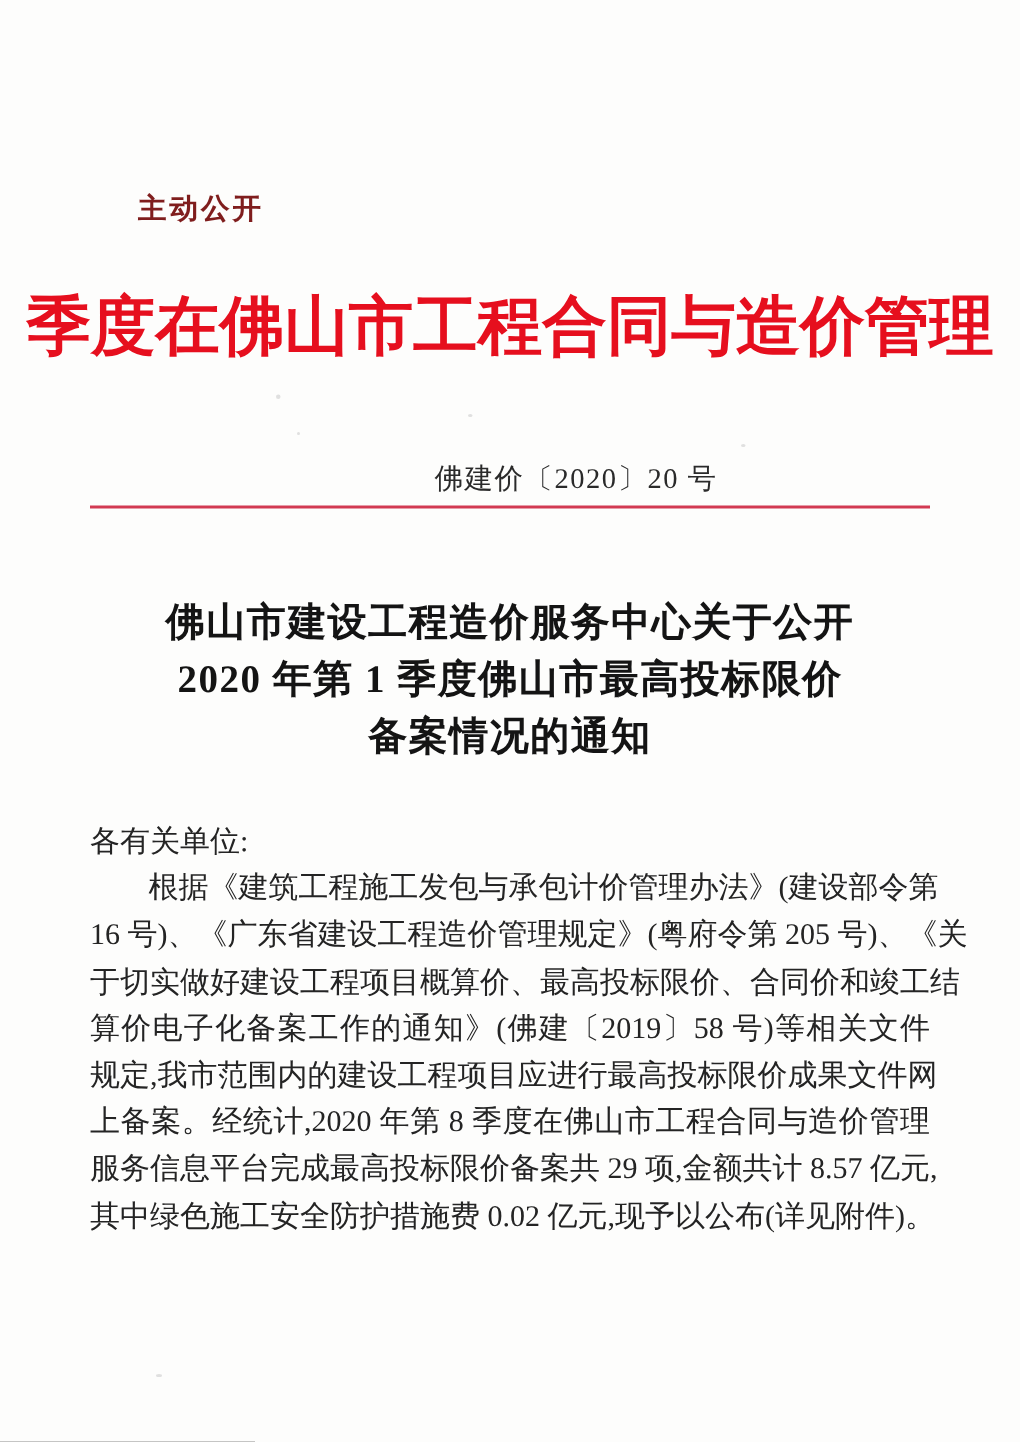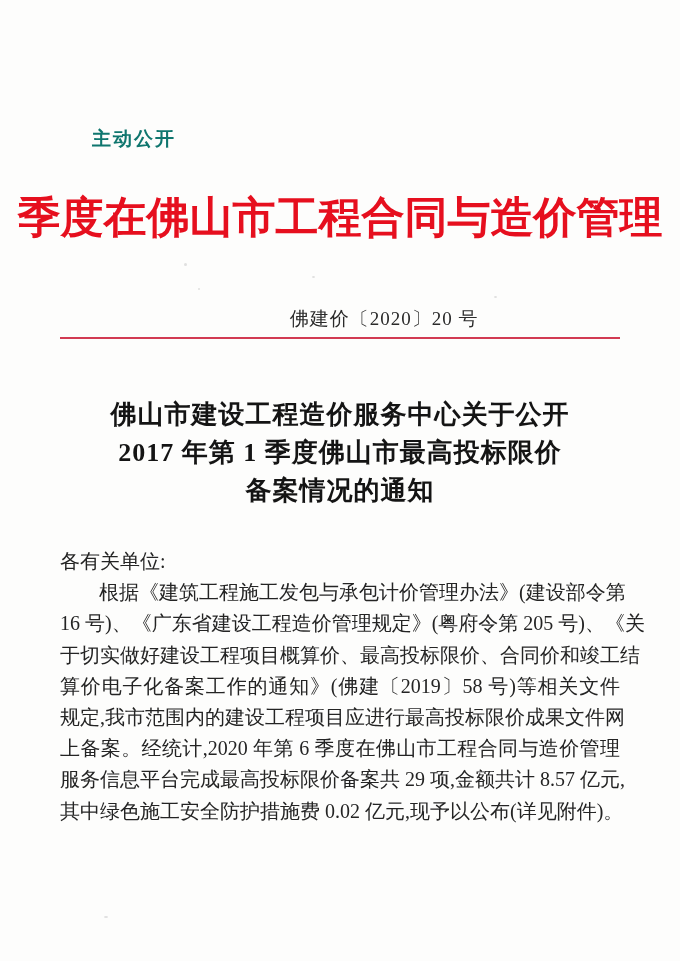--- a/index.html
+++ b/index.html
@@ -18,21 +18,21 @@
     color: #1f1f1f;
   }
   .disclosure {
     position: absolute;
     left: 92px;
     top: 126px;
     font-family: "Liberation Sans", "DejaVu Sans", sans-serif;
     font-weight: 700;
     font-size: 19px;
     letter-spacing: 2px;
-    color: #0f766e;
+    color: #7f1d1d;
   }
   .letterhead {
     position: absolute;
     left: 0;
     top: 189px;
     width: 100%;
     text-align: center;
     font-size: 43px;
     font-weight: 700;
     letter-spacing: 0px;
@@ -106,32 +106,32 @@
   <div class="disclosure">主动公开</div>
 
   <div class="letterhead">季度在佛山市工程合同与造价管理</div>
 
   <div class="doc-number">佛建价〔2020〕20 号</div>
 
   <div class="red-rule"></div>
 
   <div class="title-block">
     <div>佛山市建设工程造价服务中心关于公开</div>
-    <div>2017 年第 1 季度佛山市最高投标限价</div>
+    <div>2020 年第 1 季度佛山市最高投标限价</div>
     <div>备案情况的通知</div>
   </div>
 
   <div class="body-block">
     <div class="body-line salutation">各有关单位:</div>
     <div class="body-line first">根据《建筑工程施工发包与承包计价管理办法》(建设部令第</div>
     <div class="body-line">16 号)、《广东省建设工程造价管理规定》(粤府令第 205 号)、《关</div>
     <div class="body-line">于切实做好建设工程项目概算价、最高投标限价、合同价和竣工结</div>
     <div class="body-line">算价电子化备案工作的通知》(佛建〔2019〕58 号)等相关文件</div>
     <div class="body-line">规定,我市范围内的建设工程项目应进行最高投标限价成果文件网</div>
-    <div class="body-line">上备案。经统计,2020 年第 6 季度在佛山市工程合同与造价管理</div>
+    <div class="body-line">上备案。经统计,2020 年第 8 季度在佛山市工程合同与造价管理</div>
     <div class="body-line">服务信息平台完成最高投标限价备案共 29 项,金额共计 8.57 亿元,</div>
     <div class="body-line">其中绿色施工安全防护措施费 0.02 亿元,现予以公布(详见附件)。</div>
   </div>
 
   <div class="speck" style="left:184px; top:263px; width:3px; height:3px;"></div>
   <div class="speck" style="left:312px; top:276px; width:3px; height:2px;"></div>
   <div class="speck" style="left:198px; top:288px; width:2px; height:2px;"></div>
   <div class="speck" style="left:494px; top:296px; width:3px; height:2px;"></div>
   <div class="speck" style="left:104px; top:916px; width:4px; height:2px;"></div>
 

